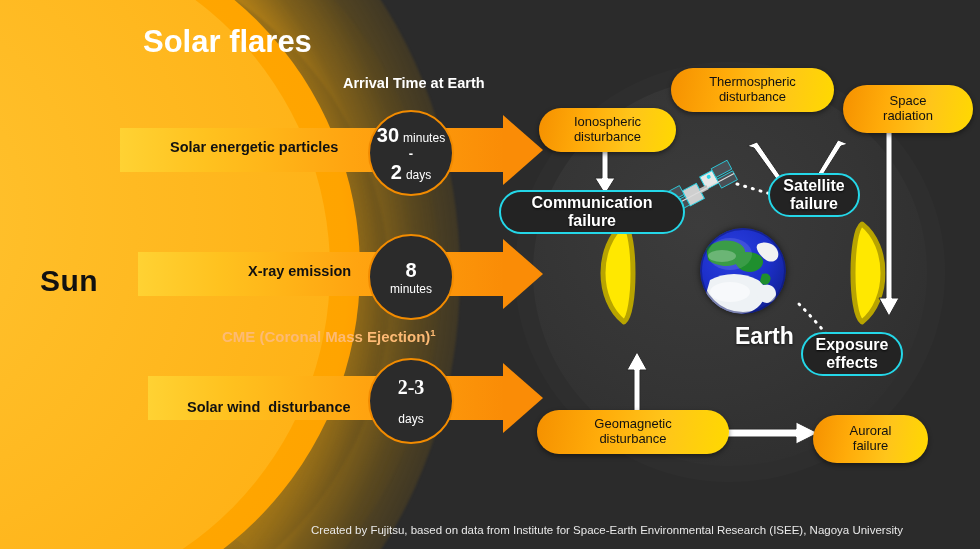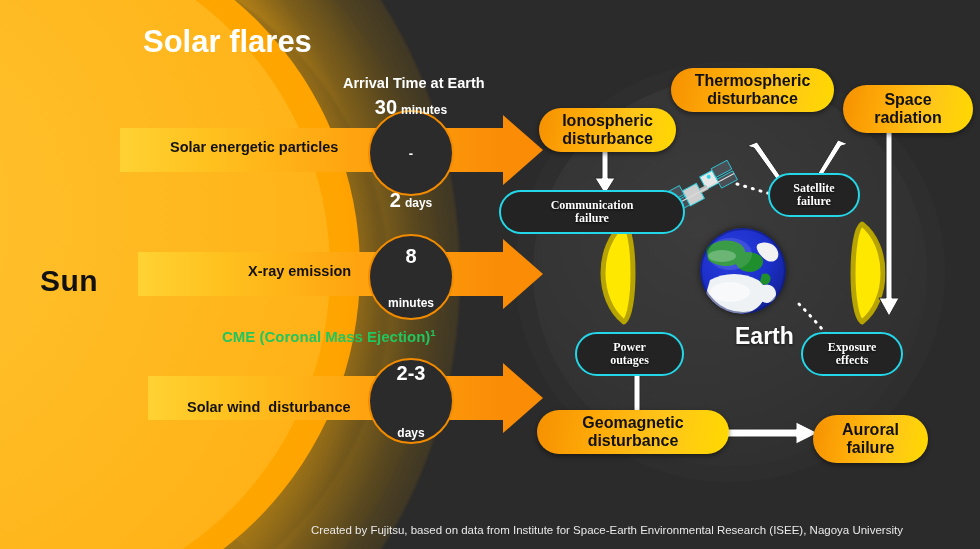--- a/index.html
+++ b/index.html
@@ -58,50 +58,49 @@
     position:absolute;top:-13px;width:0;height:0;
     border-top:35px solid transparent;border-bottom:35px solid transparent;
     border-left:40px solid #fa8c06;
   }
   .flow .ftext{
     position:absolute;top:11px;font-size:14.5px;font-weight:700;color:#111;white-space:pre;
   }
   .timecircle{
     position:absolute;border-radius:50%;background:#2b2b2b;border:2.5px solid #f28b00;
     display:flex;flex-direction:column;align-items:center;justify-content:center;
-    color:#fff;line-height:1;gap:28px;
+    color:#fff;line-height:1;
   }
   .tc-main{font-size:20px;font-weight:700;}
-  .tc-unit{font-size:12px;font-weight:700;}
+  .tc-unit{font-size:12px;font-weight:400;}
   .tc-row{display:flex;align-items:baseline;gap:4px;}
   .tc-dash{font-size:13px;font-weight:700;margin:2px 0;}
 
-  .cme-label{position:absolute;left:222px;top:327px;font-size:15px;font-weight:700;color:#22c55e;}
+  .cme-label{position:absolute;left:222px;top:327px;font-size:15px;font-weight:700;color:#fdba74;}
   .cme-sup{font-size:9.5px;vertical-align:super;font-weight:700;}
 
   .footnote{position:absolute;left:178px;top:456px;font-size:11px;color:#fff;line-height:1.45;}
   .footnote .fn-num{margin-right:7px;}
   .fn-l2{margin-left:19px;display:block;}
 
   .credit{position:absolute;left:311px;top:524px;font-size:11.5px;color:#e9e9e9;}
 
   
   .pill{
     position:absolute;border-radius:999px;
     background:linear-gradient(100deg,#f59000 0%,#ffab09 32%,#ffc51a 65%,#ffd900 100%);
-    color:#111;font-weight:700;font-size:16px;text-align:center;
+    color:#111;font-weight:400;font-size:13px;text-align:center;
     display:flex;align-items:center;justify-content:center;line-height:1.12;
     box-shadow:0 2px 5px rgba(0,0,0,.45);
   }
   .outpill{
     position:absolute;border-radius:999px;background:#232323;border:2.2px solid #24d7e8;
-    color:#fff;font-weight:700;font-size:12px;text-align:center;
+    color:#fff;font-weight:700;font-size:16px;text-align:center;
     display:flex;align-items:center;justify-content:center;line-height:1.12;
     text-shadow:0 1px 2px rgba(0,0,0,.85);
-    font-family:Liberation Serif, serif;
   }
 
   
   .warrow{position:absolute;}
   .earth-label{position:absolute;left:708px;top:323px;font-size:23px;font-weight:700;color:#fff;text-shadow:0 1px 3px rgba(0,0,0,.6);margin-left:27px;}
 
   
   .belt{position:absolute;}
   .globe{position:absolute;left:700px;top:228px;width:86px;height:86px;border-radius:50%;overflow:hidden;
          box-shadow:0 0 6px rgba(0,0,0,.6);}
@@ -170,21 +169,21 @@
   <div class="cme-label">
     <span>CME (Coronal Mass Ejection)</span><span class="cme-sup">1</span>
   </div>
 
   <div class="flow" style="left:148px;top:376px;width:392px;">
     <div class="band" style="width:357px;"></div>
     <div class="head" style="left:355px;"></div>
     <div class="ftext" style="left:39px;margin-top:12px;">Solar wind  disturbance</div>
   </div>
   <div class="timecircle" style="left:368px;top:358px;width:82px;height:82px;">
-    <div class="tc-main" style="margin-bottom:16px;">2-3</div>
+    <div class="tc-main" style="margin-bottom:16px;font-family:Liberation Serif, serif;">2-3</div>
     <div class="tc-unit">days</div>
   </div>
 
 
   <svg class="belt" style="left:580px;top:218px;width:70px;height:110px;" viewBox="0 0 70 110">
     <path d="M44,6 C16,28 16,82 44,104 C56,96 56,14 44,6 Z" fill="#ffe800" stroke="#b8a400" stroke-width="5" stroke-linejoin="round"></path>
   </svg>
   <svg class="belt" style="left:836px;top:218px;width:70px;height:110px;" viewBox="0 0 70 110">
     <path d="M26,6 C54,28 54,82 26,104 C14,96 14,14 26,6 Z" fill="#ffe800" stroke="#b8a400" stroke-width="5" stroke-linejoin="round"></path>
   </svg>
@@ -305,26 +304,20 @@
     </div>
   </div>
 
   <div class="outpill" style="left:768px;top:173px;width:88px;height:40px;">
     <div>
       <span>Satellite</span><br>
       <span>failure</span>
     </div>
   </div>
 
-  <div class="outpill" style="left:575px;top:332px;width:105px;height:40px;">
-    <div>
-      <span>Power</span><br>
-      <span>outages</span>
-    </div>
-  </div>
 
   <div class="outpill" style="left:801px;top:332px;width:98px;height:40px;">
     <div>
       <span>Exposure</span><br>
       <span>effects</span>
     </div>
   </div>
 
 
   <div class="credit">Created by Fujitsu, based on data from Institute for Space-Earth Environmental Research (ISEE), Nagoya University</div>

